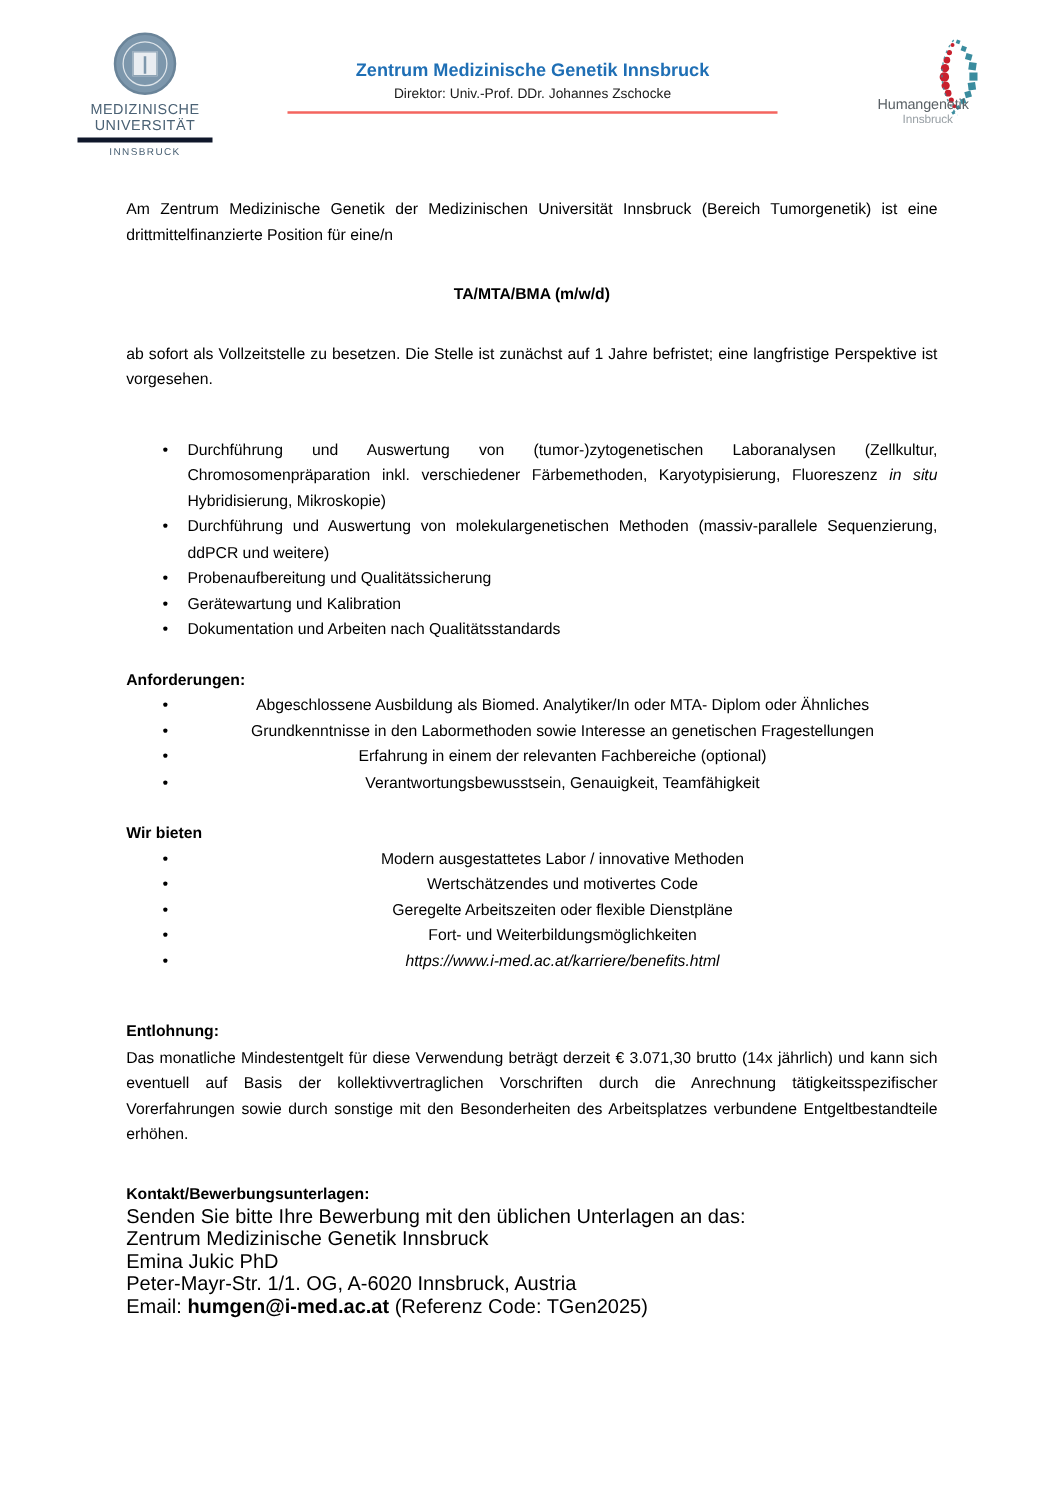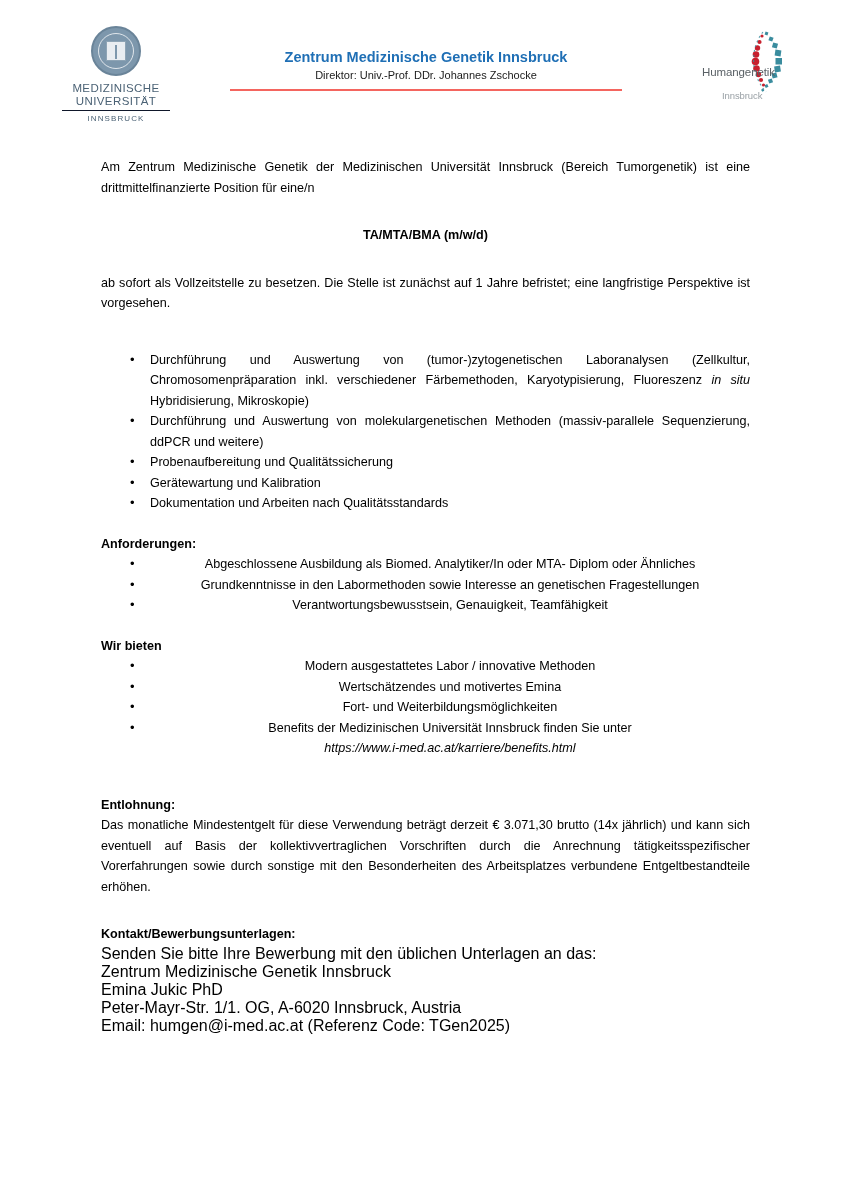--- a/index.html
+++ b/index.html
@@ -74,21 +74,21 @@
     color: #4b6275;
     margin-top: 6px;
     line-height: 13px;
     white-space: nowrap;
   }
   .logo-left-l2 {
     font-size: 11.5px;
     letter-spacing: .4px;
     color: #4b6275;
     line-height: 13px;
-    border-bottom: 1px solid #0f172a;
+    border-bottom: 4px solid #0f172a;
     padding-bottom: 2px;
   }
   .logo-left-l3 {
     font-size: 8px;
     letter-spacing: 1.1px;
     color: #4b6275;
     margin-top: 3px;
   }
 
   
@@ -126,21 +126,21 @@
     position: absolute;
     left: 700px;
     top: 26px;
     width: 120px;
     height: 76px;
   }
   .logo-right svg { display: block; }
   .hg-name {
     position: absolute;
     left: 2px;
-    bottom: 24px;
+    bottom: 12px;
     font-size: 11.5px;
     color: #5a6166;
     letter-spacing: -.1px;
   }
   .hg-sub {
     position: absolute;
     left: 22px;
     bottom: 1px;
     font-size: 9.5px;
     color: #9aa1a6;
@@ -194,21 +194,21 @@
     content: "\2022";
     position: absolute;
     left: 29px;
     top: 0;
     font-size: 13px;
     line-height: 20.5px;
   }
   ul.bullets.tight > li { text-align: center; }
 
   .it { font-style: italic; }
-  .bd { font-weight: normal; margin-top: 29px; }
+  .bd { font-weight: bold; margin-top: 29px; }
   .url {
     font-style: italic;
     display: block;
   }
 </style>
 </head>
 <body>
 
 <div class="header">
 
@@ -278,32 +278,33 @@
     <li><span>Gerätewartung und Kalibration</span></li>
     <li><span>Dokumentation und Arbeiten nach Qualitätsstandards</span></li>
   </ul>
 
   <div class="gap-sm"></div>
 
   <h3 class="section">Anforderungen:</h3>
   <ul class="bullets tight">
     <li>Abgeschlossene Ausbildung als Biomed. Analytiker/In oder MTA- Diplom oder Ähnliches</li>
     <li>Grundkenntnisse in den Labormethoden sowie Interesse an genetischen Fragestellungen</li>
+    <li>Erfahrung in einem der relevanten Fachbereiche (optional)</li>
     <li>Verantwortungsbewusstsein, Genauigkeit, Teamfähigkeit</li>
   </ul>
 
   <div class="gap-sm"></div>
 
   <h3 class="section">Wir bieten</h3>
   <ul class="bullets tight">
     <li>Modern ausgestattetes Labor / innovative Methoden</li>
-    <li>Wertschätzendes und motivertes Emina</li>
+    <li>Wertschätzendes und motivertes Code</li>
+    <li>Geregelte Arbeitszeiten oder flexible Dienstpläne</li>
     <li>Fort- und Weiterbildungsmöglichkeiten</li>
     <li>
-      <span>Benefits der Medizinischen Universität Innsbruck finden Sie unter</span>
       <span class="url">https://www.i-med.ac.at/karriere/benefits.html</span>
     </li>
   </ul>
 
   <div class="gap-lg"></div>
 
   <h3 class="section">Entlohnung:</h3>
   <p class="para">Das monatliche Mindestentgelt für diese Verwendung beträgt derzeit € 3.071,30 brutto (14x jährlich) und kann sich eventuell auf Basis der kollektivvertraglichen Vorschriften durch die Anrechnung tätigkeitsspezifischer Vorerfahrungen sowie durch sonstige mit den Besonderheiten des Arbeitsplatzes verbundene Entgeltbestandteile erhöhen.</p>
 
   <div class="gap-md"></div>

